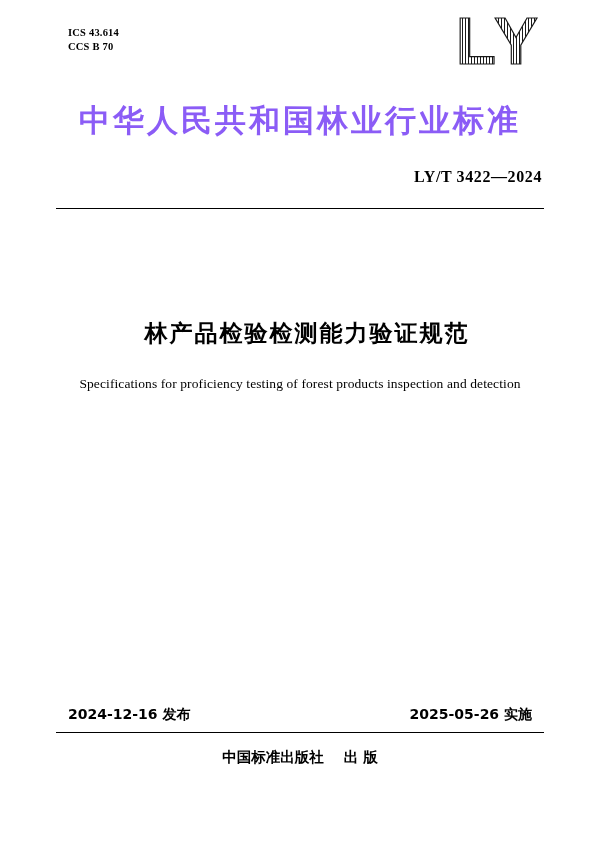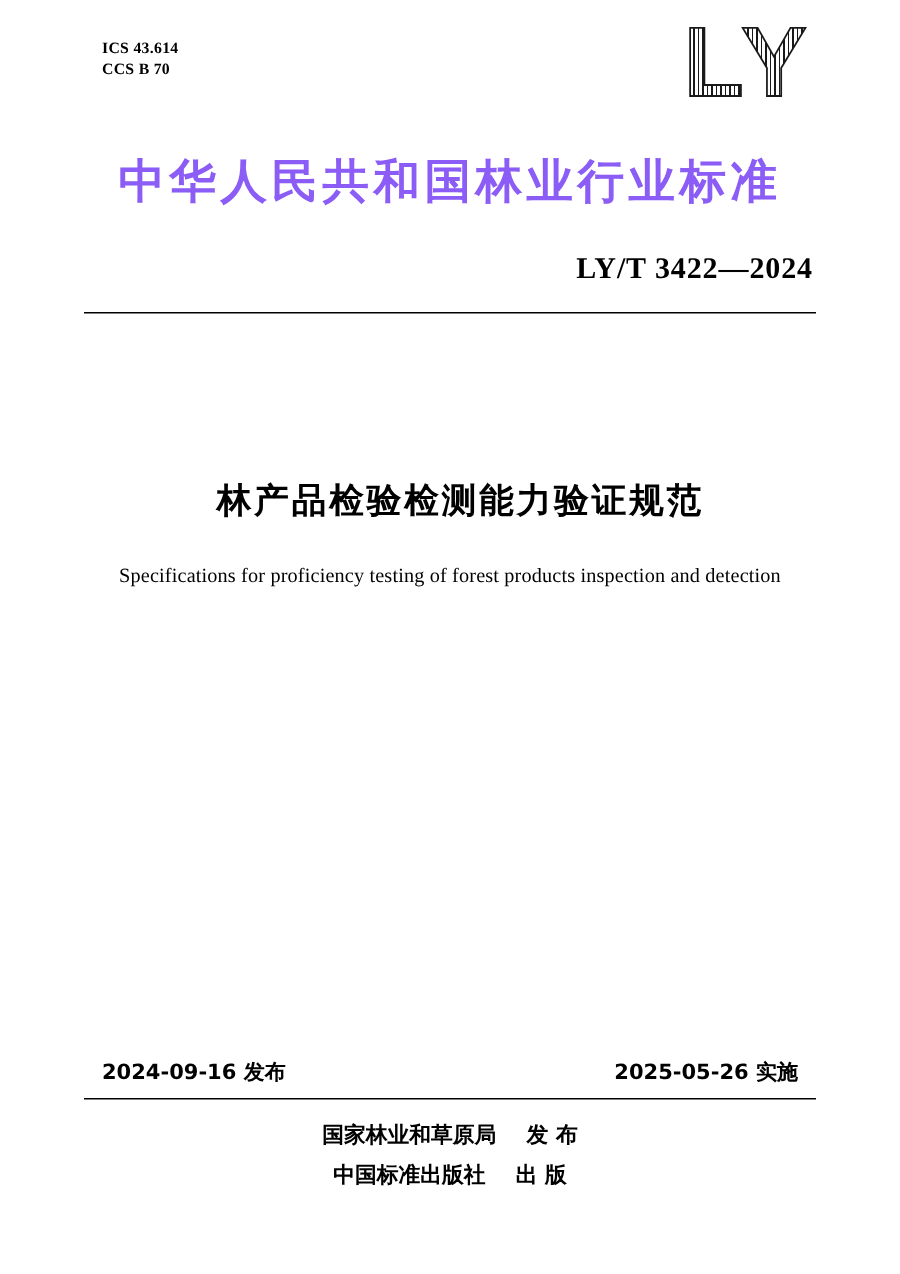--- a/index.html
+++ b/index.html
@@ -82,21 +82,21 @@
     letter-spacing: 3px;
     color: #8b5cf6;
   }
 
   
   .std-number {
     position: absolute;
     right: 58px;
     top: 168px;
     font-family: "Liberation Serif", serif;
-    font-size: 20px;
+    font-size: 16px;
     font-weight: bold;
     letter-spacing: 0.6px;
     color: #000;
   }
 
   
   .rule-top {
     position: absolute;
     left: 56px;
     right: 56px;
@@ -187,24 +187,23 @@
   <div class="nation-title">中华人民共和国林业行业标准</div>
 
   <div class="std-number">LY/T 3422—2024</div>
 
   <div class="rule-top"></div>
 
   <div class="doc-title">林产品检验检测能力验证规范</div>
   <div class="doc-title-en">Specifications for proficiency testing of forest products inspection and detection</div>
 
   <div class="date-row">
-    <span>2024-09-16 发布</span>
+    <span>2024-12-16 发布</span>
     <span>2025-05-26 实施</span>
   </div>
 
   <div class="rule-bottom"></div>
 
   <div class="publisher">
-    <span class="pub-line">国家林业和草原局    发 布</span>
     <span class="pub-line">中国标准出版社    出 版</span>
   </div>
 
 </div>
 
 </body></html>

